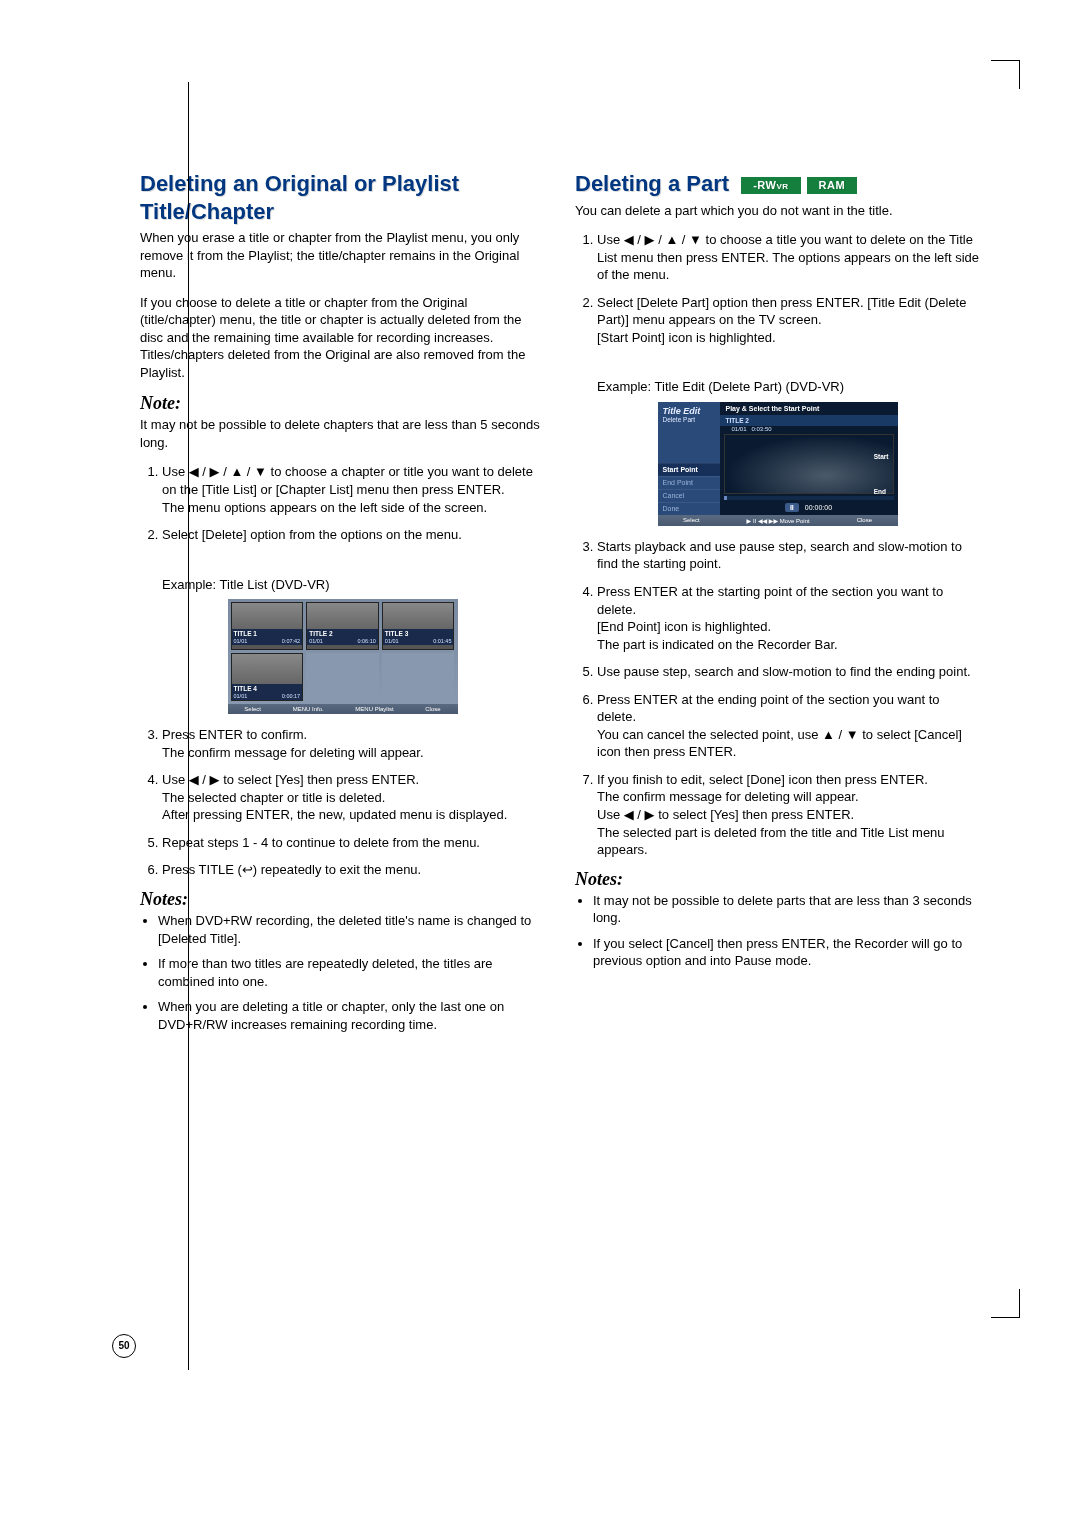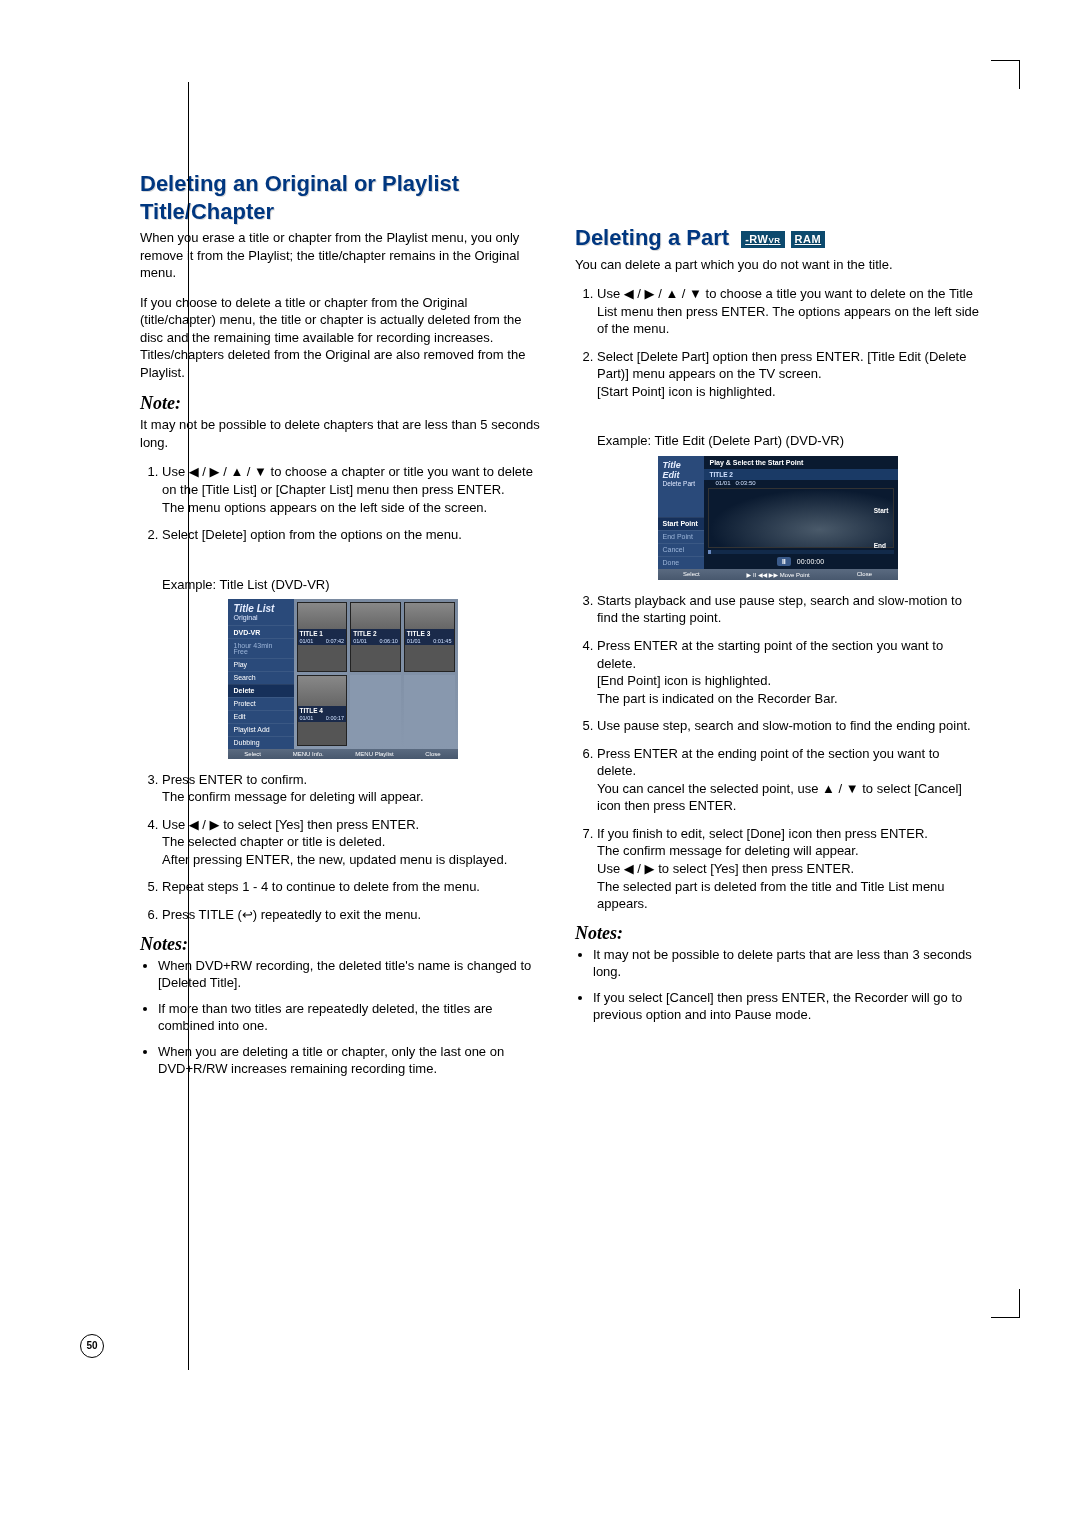--- a/index.html
+++ b/index.html
@@ -10,21 +10,20 @@
     font-size: 13px;
     color: #000;
     width: 1080px;
     height: 1528px;
     position: relative;
   }
   .page {
     padding: 170px 100px 0 140px;
     display: flex;
     gap: 30px;
-    align-items: center;
   }
   .col {
     flex: 1 1 0;
     min-width: 0;
   }
   h2 {
     font-family: Arial, Helvetica, sans-serif;
     font-weight: bold;
     font-size: 22px;
     color: #003780;
@@ -33,28 +32,27 @@
     line-height: 1.25;
   }
   .badges {
     display: inline-flex;
     gap: 6px;
     vertical-align: middle;
     margin-left: 6px;
   }
   .badge {
     display: inline-block;
-    background: #0c4a6e;
+    background: #15803d;
     color: #fff;
     font-weight: bold;
     font-size: 11px;
-    padding: 2px 4px;
+    padding: 2px 12px;
     letter-spacing: 0.5px;
     line-height: 1.2;
-    text-decoration: underline;
   }
   .badge .sub {
     font-size: 8px;
     font-weight: bold;
   }
   p, li {
     font-size: 13px;
     line-height: 1.35;
     margin: 0 0 12px 0;
   }
@@ -185,21 +183,21 @@
   .fig-deletepart {
     width: 240px;
     font-size: 7.5px;
     color: #fff;
     font-family: Arial, sans-serif;
   }
   .dp-body {
     display: flex;
   }
   .dp-side {
-    width: 46px;
+    width: 62px;
     background: #2a4a7a;
     display: flex;
     flex-direction: column;
   }
   .dp-title {
     font-style: italic;
     font-weight: bold;
     font-size: 9px;
     padding: 4px 5px 0 5px;
     color: #e6eeff;
@@ -306,21 +304,21 @@
   
   .crop-tr, .crop-br {
     position: absolute;
     width: 28px;
     height: 28px;
   }
   .crop-tr { top: 60px; right: 60px; border-top: 1px solid #000; border-right: 1px solid #000; }
   .crop-br { bottom: 210px; right: 60px; border-bottom: 1px solid #000; border-right: 1px solid #000; }
   .page-num {
     position: absolute;
-    left: 80px;
+    left: 112px;
     bottom: 170px;
     width: 22px;
     height: 22px;
     border: 1.4px solid #000;
     border-radius: 50%;
     font-size: 10px;
     font-weight: bold;
     text-align: center;
     line-height: 22px;
   }
@@ -352,34 +350,20 @@
     <ol>
       <li style="white-space:pre-line">Use ◀ / ▶ / ▲ / ▼ to choose a chapter or title you want to delete on the [Title List] or [Chapter List] menu then press ENTER.
 The menu options appears on the left side of the screen.</li>
       <li>Select [Delete] option from the options on the menu.</li>
     </ol>
     <p class="example">Example: Title List (DVD-VR)</p>
 
     <div class="figure fig-titlelist">
       <div class="tl-top" style="position:relative">
         <div class="tl-count">3/4</div>
-        <div class="tl-side">
-          <div class="tl-title">Title List</div>
-          <div class="tl-sub">Original</div>
-          <div class="tl-item" style="font-weight:bold">DVD-VR</div>
-          <div class="tl-item muted">1hour 43min</div>
-          <div class="tl-item muted" style="margin-top:-3px;border-top:none;padding-top:0">Free</div>
-          <div class="tl-item">Play</div>
-          <div class="tl-item">Search</div>
-          <div class="tl-item sel">Delete</div>
-          <div class="tl-item">Protect</div>
-          <div class="tl-item">Edit</div>
-          <div class="tl-item">Playlist Add</div>
-          <div class="tl-item">Dubbing</div>
-        </div>
         <div class="tl-grid">
           <div class="tl-card">
             <div class="thumb"></div>
             <div class="name">TITLE 1</div>
             <div class="cap">
                 <span>01/01</span>
                 <span>0:07:42</span>
               </div>
           </div>
           <div class="tl-card">

